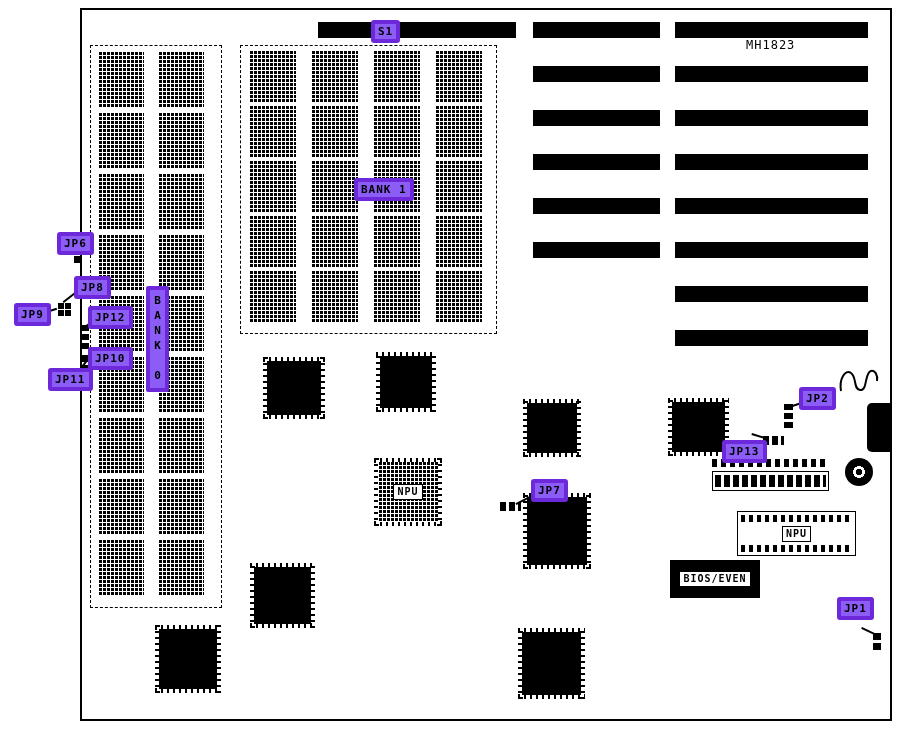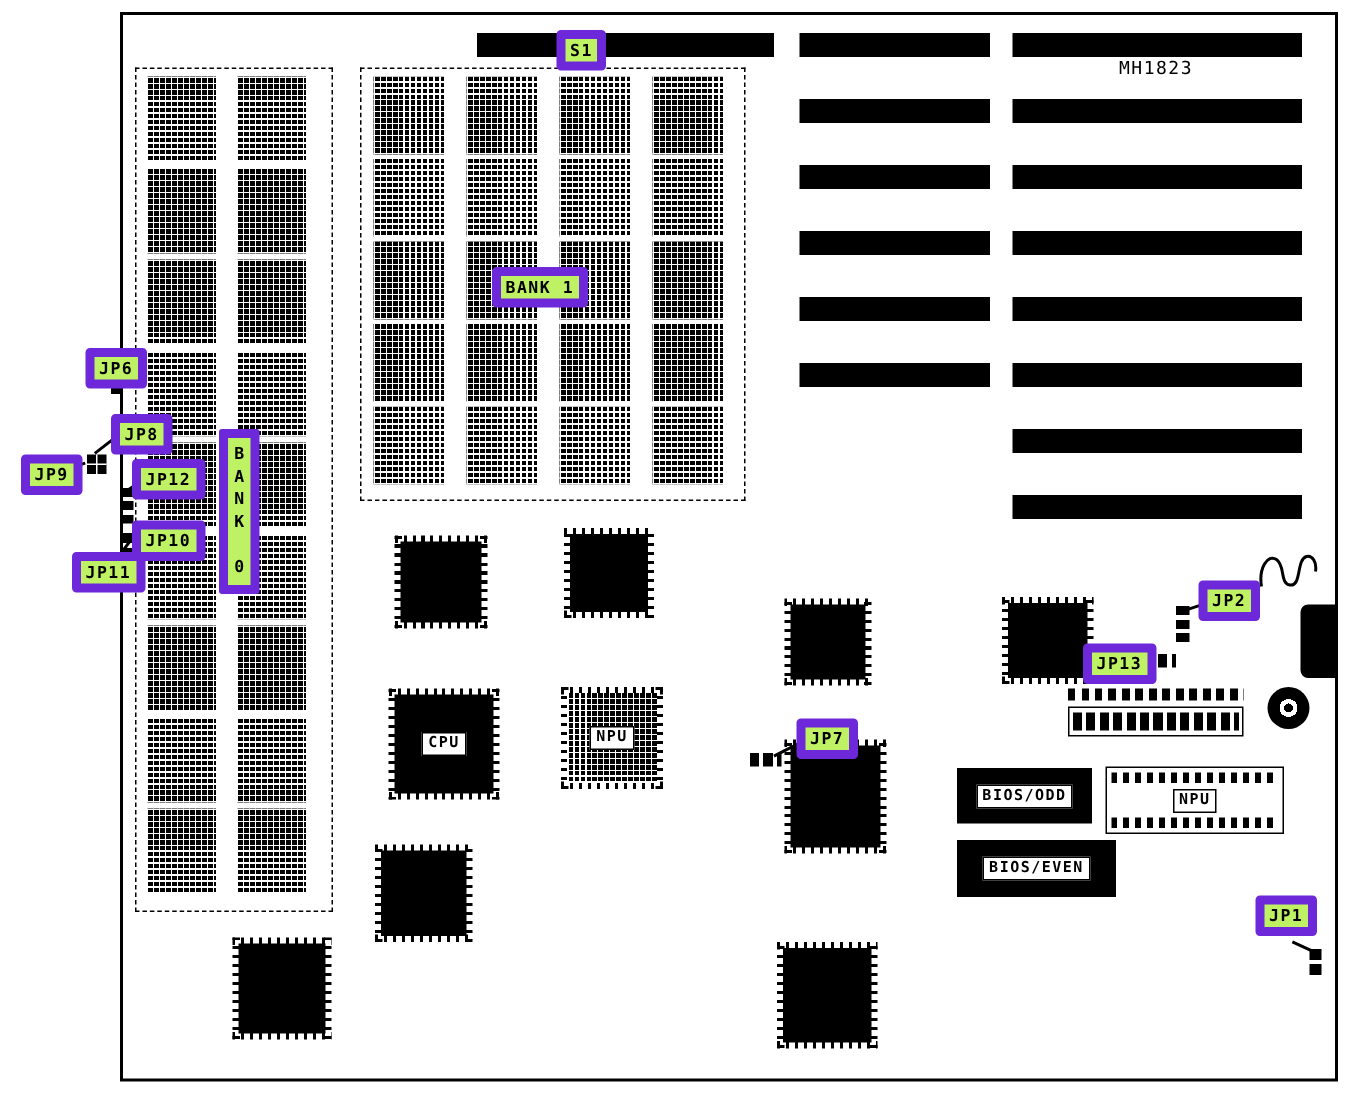--- a/index.html
+++ b/index.html
@@ -2,21 +2,21 @@
 <html><head>
 <meta charset="utf-8">
 <style>
   *{margin:0;padding:0;box-sizing:border-box}
   html,body{background:#fff}
   body{font-family:"DejaVu Sans Mono",monospace}
   #stage{position:relative;width:899px;height:729px;background:#fff;overflow:hidden}
   #board{position:absolute;left:80px;top:8px;width:812px;height:713px;border:2px solid #000}
 
   
-  .tag{position:absolute;background:#bef264;border:6px solid #6d28d9;border-radius:3px;
+  .tag{position:absolute;background:#8b5cf6;border:4px solid #6d28d9;border-radius:3px;
        font:bold 11px "DejaVu Sans Mono",monospace;letter-spacing:1px;line-height:13px;
        padding:1px 3px;white-space:nowrap;text-align:center;z-index:6}
 
   
   #s1bar{position:absolute;left:318px;top:22px;width:198px;height:16px;background:#000}
   #s1label{left:371px;top:20px}
 
   
   #model{position:absolute;left:746px;top:38px;font:12px "DejaVu Sans Mono",monospace;letter-spacing:1px;color:#000}
 
@@ -28,21 +28,21 @@
 
   
   .bank{position:absolute;border:1px dashed #000;display:grid;z-index:2}
   #bank1{left:240px;top:45px;width:257px;height:289px;padding:5px 0 0 8px;
          grid-template-columns:repeat(4,47px);column-gap:15px;grid-auto-rows:52px;row-gap:3px}
   #bank0{left:90px;top:45px;width:132px;height:563px;padding:5px 0 0 7px;
          grid-template-columns:repeat(2,46px);column-gap:14px;grid-auto-rows:57px;row-gap:4px}
   .mem{background-color:#000;
        background-image:repeating-linear-gradient(0deg,#fff 0 1px,transparent 1px 4px),
                         repeating-linear-gradient(90deg,#fff 0 1px,transparent 1px 4px)}
-  #bank1-label{left:328px;top:178px}
+  #bank1-label{left:354px;top:178px}
   #bank0-label{left:146px;top:286px;writing-mode:vertical-lr;text-orientation:upright;
                letter-spacing:2px;padding:4px 1px;line-height:13px;border-radius:2px}
 
   
   .qfp{position:absolute;display:flex;align-items:center;justify-content:center;
        background:
         repeating-linear-gradient(90deg,#000 0 2px,transparent 2px 6px) left top/100% 5px no-repeat,
         repeating-linear-gradient(90deg,#000 0 2px,transparent 2px 6px) left bottom/100% 5px no-repeat,
         repeating-linear-gradient(0deg,#000 0 2px,transparent 2px 6px) left top/5px 100% no-repeat,
         repeating-linear-gradient(0deg,#000 0 2px,transparent 2px 6px) right top/5px 100% no-repeat}
@@ -60,21 +60,21 @@
   #qfp-c{left:250px;top:563px;width:65px;height:65px}
   #qfp-d{left:155px;top:625px;width:66px;height:68px}
   #qfp-e{left:523px;top:399px;width:58px;height:58px}
   #qfp-f{left:523px;top:493px;width:68px;height:76px}
   #qfp-g{left:518px;top:628px;width:67px;height:71px}
   #qfp-h{left:668px;top:398px;width:61px;height:58px}
 
   
   .rom{position:absolute;background:#000;display:flex;align-items:center;justify-content:center}
   #bios-odd{left:638px;top:512px;width:90px;height:37px}
-  #bios-even{left:638px;top:560px;width:106px;height:38px}
+  #bios-even{left:670px;top:560px;width:90px;height:38px}
 
   
   #npu-right{position:absolute;left:737px;top:511px;width:119px;height:45px;border:1px solid #000;
        display:flex;align-items:center;justify-content:center;
        background:
         repeating-linear-gradient(90deg,#000 0 4px,transparent 4px 8px) left 3px top 3px/calc(100% - 6px) 7px no-repeat,
         repeating-linear-gradient(90deg,#000 0 4px,transparent 4px 8px) left 3px bottom 3px/calc(100% - 6px) 7px no-repeat,
         #fff}
 
   
@@ -120,21 +120,21 @@
   #ld-jp1{left:862px;top:627px;width:14px;transform:rotate(25deg)}
 
   
   #jp6-tag{left:57px;top:232px}
   #jp8-tag{left:74px;top:276px}
   #jp9-tag{left:14px;top:303px}
   #jp12-tag{left:88px;top:306px}
   #jp10-tag{left:88px;top:347px}
   #jp11-tag{left:48px;top:368px}
   #jp7-tag{left:531px;top:479px}
-  #jp13-tag{left:722px;top:429px}
+  #jp13-tag{left:722px;top:440px}
   #jp2-tag{left:799px;top:387px}
   #jp1-tag{left:837px;top:597px}
 </style>
 </head>
 <body>
 
 <div id="stage">
   <div id="board"></div>
 
   <div id="s1bar"></div>
@@ -200,36 +200,30 @@
       <div class="mem"></div>
       <div class="mem"></div>
       <div class="mem"></div>
       <div class="mem"></div>
     </div>
   <div class="tag" id="bank1-label">BANK 1</div>
   <div class="tag" id="bank0-label">BANK 0</div>
 
   <div class="qfp" id="qfp-a"></div>
   <div class="qfp" id="qfp-b"></div>
-  <div class="qfp" id="cpu">
-    <span class="chip-label">CPU</span>
-  </div>
   <div class="qfp" id="npu-center">
     <span class="chip-label">NPU</span>
   </div>
   <div class="qfp" id="qfp-c"></div>
   <div class="qfp" id="qfp-d"></div>
   <div class="qfp" id="qfp-e"></div>
   <div class="qfp" id="qfp-f"></div>
   <div class="qfp" id="qfp-g"></div>
   <div class="qfp" id="qfp-h"></div>
 
-  <div class="rom" id="bios-odd">
-    <span class="chip-label">BIOS/ODD</span>
-  </div>
   <div class="rom" id="bios-even">
     <span class="chip-label">BIOS/EVEN</span>
   </div>
   <div id="npu-right">
     <span class="chip-label">NPU</span>
   </div>
 
   <div id="hdr-top"></div>
   <div id="hdr-bot"></div>
   <div id="speaker"></div>

